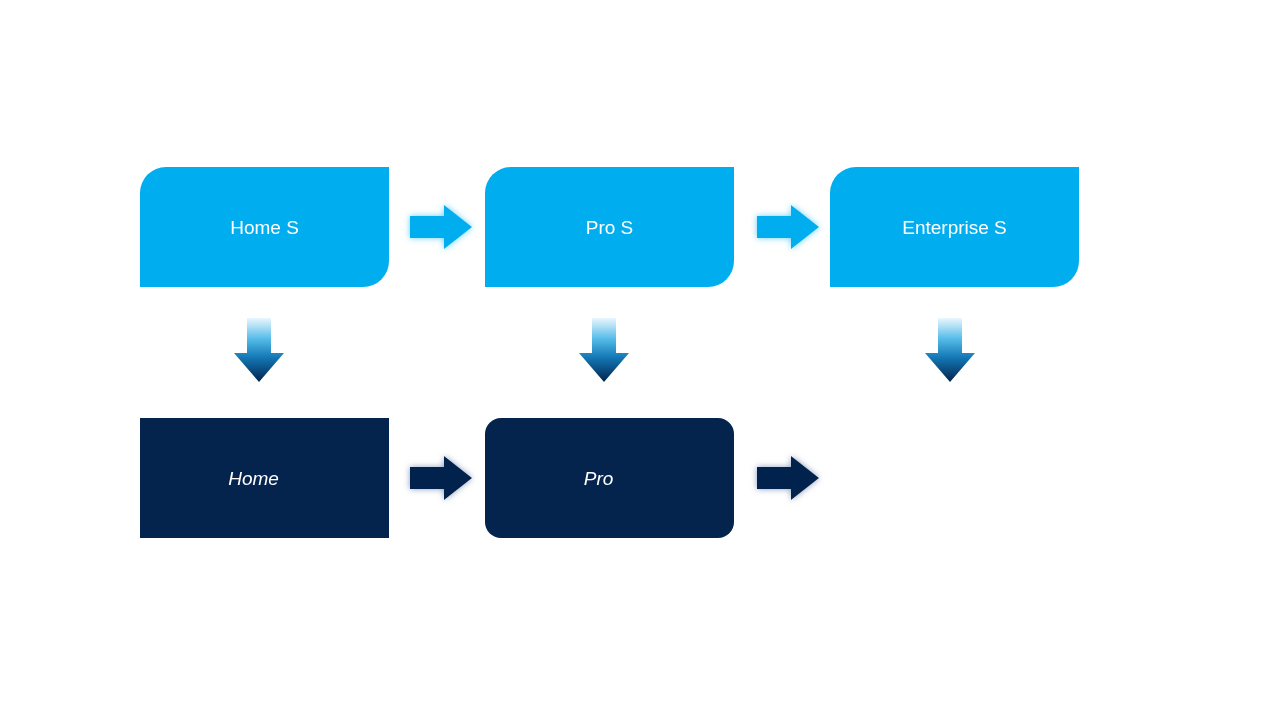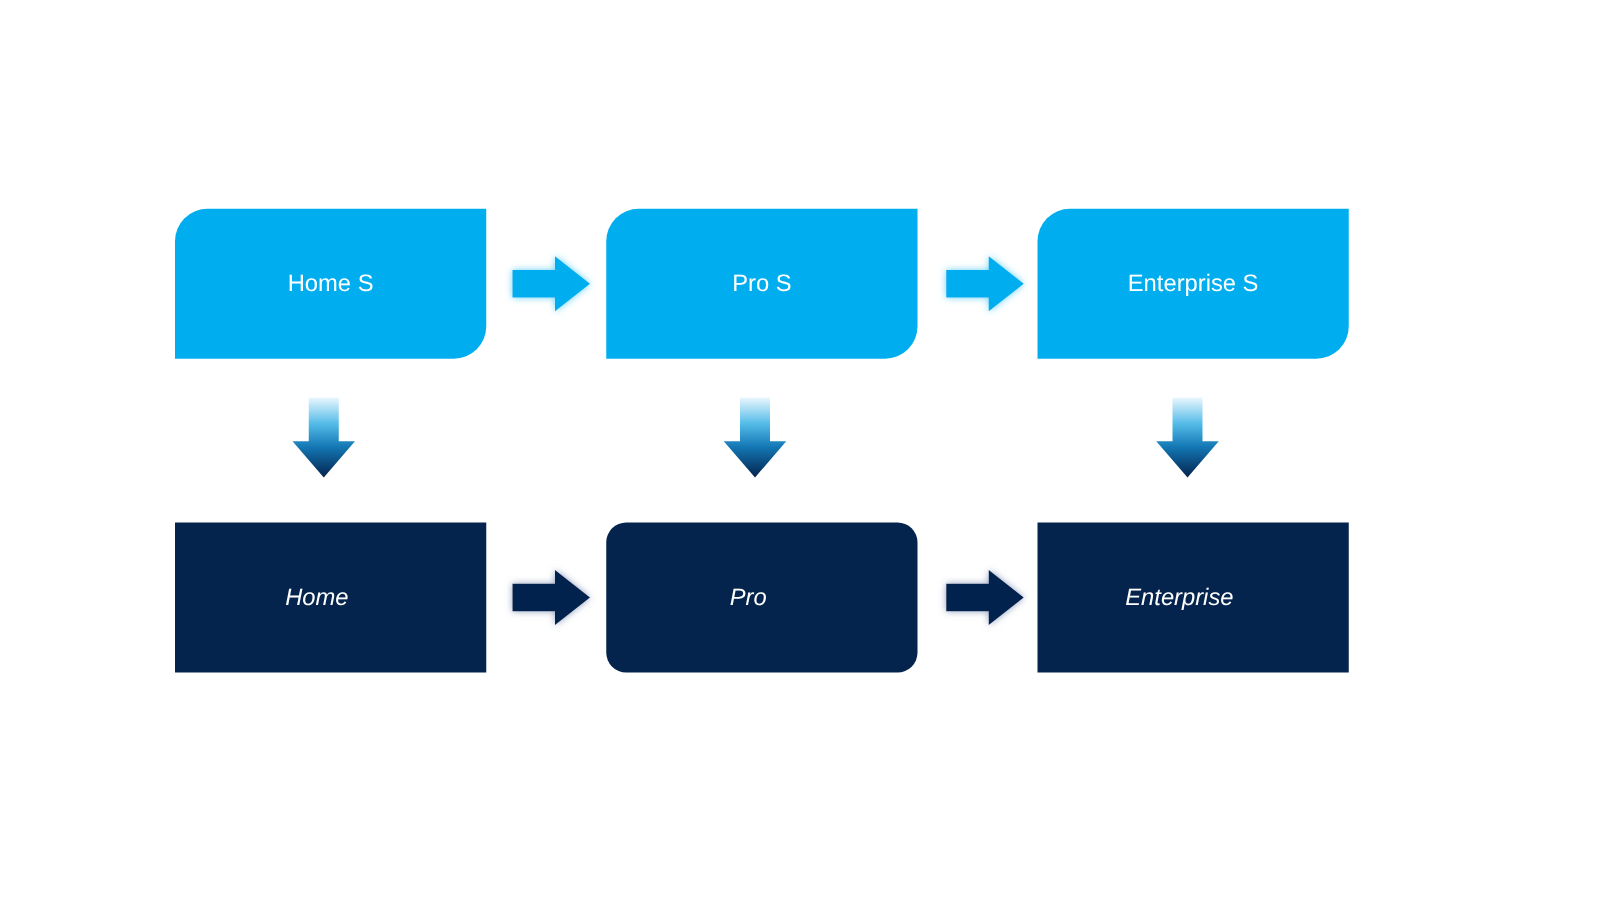--- a/index.html
+++ b/index.html
@@ -80,23 +80,20 @@
   <div class="box top-row col-3 row-top" style="background-color: rgb(0, 174, 239);">
     <span class="label">Enterprise S</span>
   </div>
 
   <div class="box bottom-row col-1 row-bottom" style="background-color: rgb(4, 35, 77);">
     <span class="label">Home</span>
   </div>
   <div class="box bottom-row col-2 row-bottom" style="background-color: rgb(4, 35, 77); border-radius: 16px;">
     <span class="label">Pro</span>
   </div>
-  <div class="box bottom-row col-3 row-bottom" style="background-color: rgb(4, 35, 77);">
-    <span class="label">Enterprise</span>
-  </div>
 
   <svg class="arrow" style="left:409px; top:204px" width="64" height="46" viewBox="0 0 64 46">
     <polygon points="1,12 35,12 35,1 63,23 35,45 35,34 1,34" filter="url(#glowLight)" fill="#00AEEF"></polygon>
   </svg>
   <svg class="arrow" style="left:756px; top:204px" width="64" height="46" viewBox="0 0 64 46">
     <polygon points="1,12 35,12 35,1 63,23 35,45 35,34 1,34" filter="url(#glowLight)" fill="#00AEEF"></polygon>
   </svg>
 
   <svg class="arrow" style="left:409px; top:455px" width="64" height="46" viewBox="0 0 64 46">
     <polygon points="1,12 35,12 35,1 63,23 35,45 35,34 1,34" filter="url(#glowDark)" fill="#04234D"></polygon>

